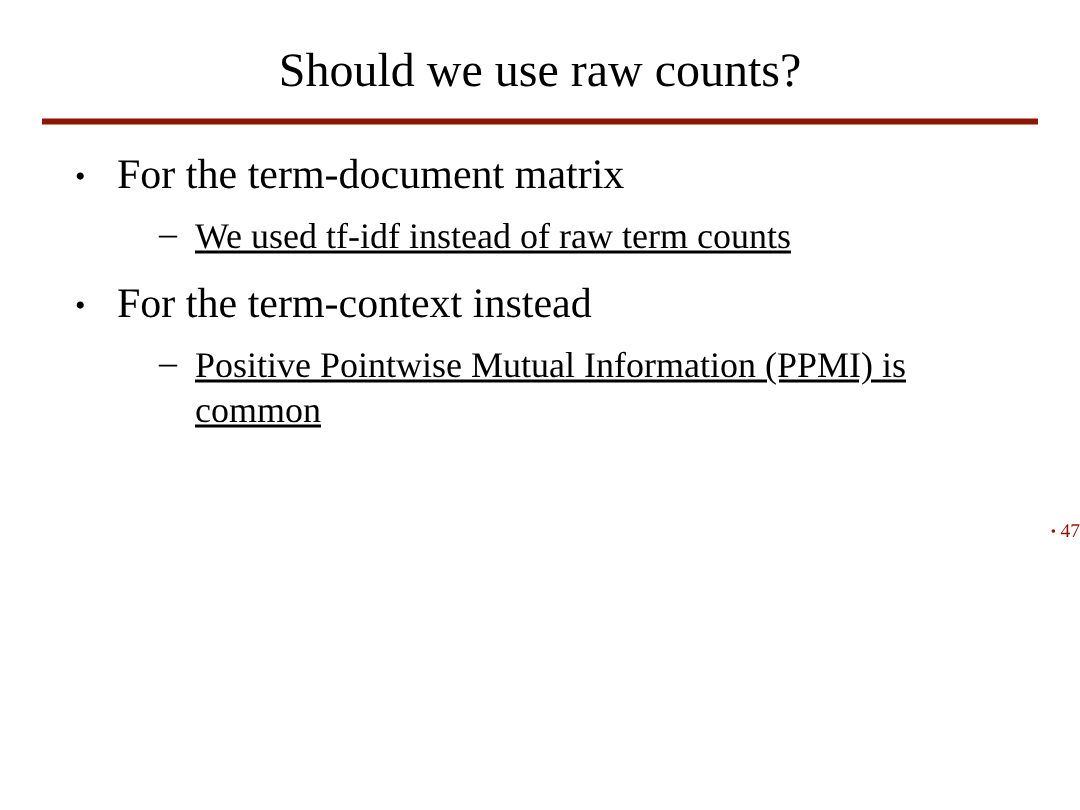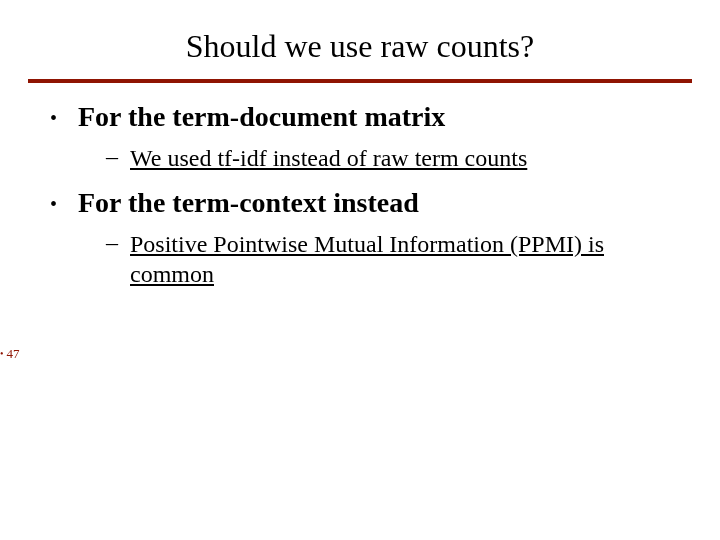--- a/index.html
+++ b/index.html
@@ -3,25 +3,25 @@
 <meta charset="utf-8">
 <style>
   * { margin: 0; padding: 0; box-sizing: border-box; }
   html, body { width: 720px; height: 540px; background: #fff; font-family: "Times New Roman", Times, serif; color: #000; }
   .slide { width: 720px; height: 380px; position: relative; }
   .title { text-align: center; font-size: 32px; font-weight: 400; padding-top: 28px; padding-bottom: 14px; }
   .rule { height: 4px; background: #8f1402; margin: 0 28px 18px 28px; }
   .content { padding: 0 50px 0 50px; }
   .l1 { font-size: 28px; margin-bottom: 8px; display: flex; }
   .l1 .bullet { width: 28px; flex: 0 0 28px; font-size: 20px; line-height: 34px; }
-  .l1 .text { flex: 1; font-weight: bold; }
+  .l1 .text { flex: 1; }
   .l2 { font-size: 24px; margin: 0 0 14px 56px; display: flex; }
   .l2 .dash { width: 24px; flex: 0 0 24px; }
   .l2 .text { flex: 1; line-height: 1.25; text-decoration: underline; }
-  .footer { position: absolute; bottom: 18px; left: 0; width: 100%; text-align: left; color: #8f1402; font-size: 13px; }
+  .footer { position: absolute; bottom: 18px; left: 0; width: 100%; text-align: right; color: #8f1402; font-size: 13px; }
   .footer .dot { font-size: 10px; vertical-align: 1px; margin-right: 3px; }
 </style>
 </head>
 <body>
 
 <div class="slide">
   <div class="title">Should we use raw counts?</div>
   <div class="rule"></div>
   <div class="content">
 

